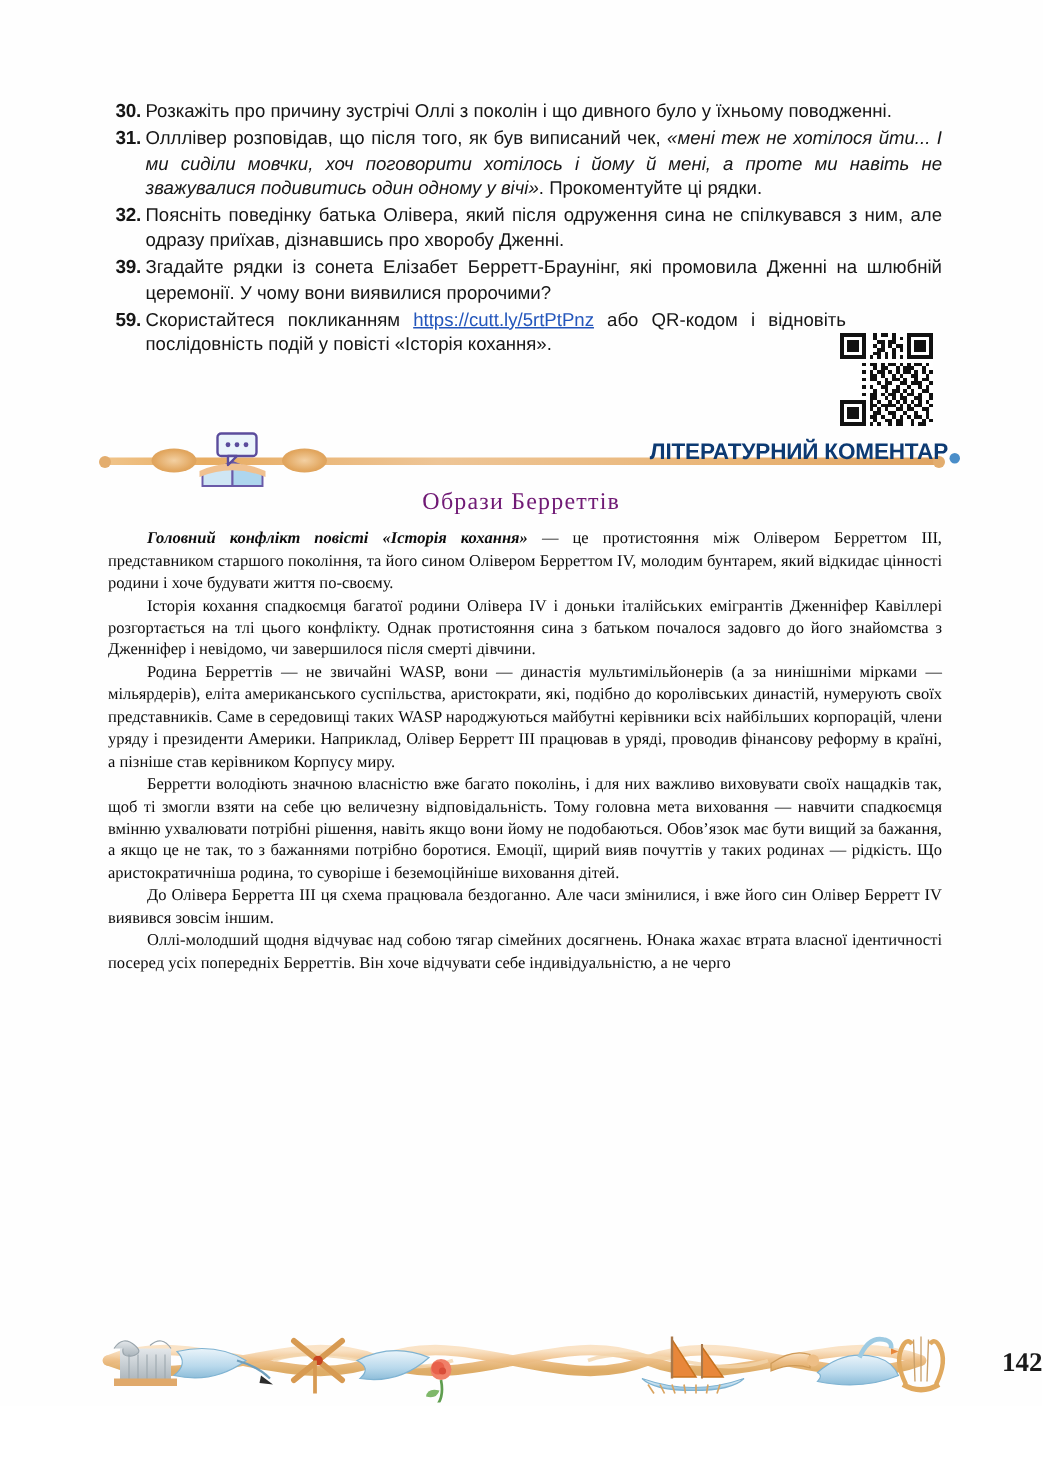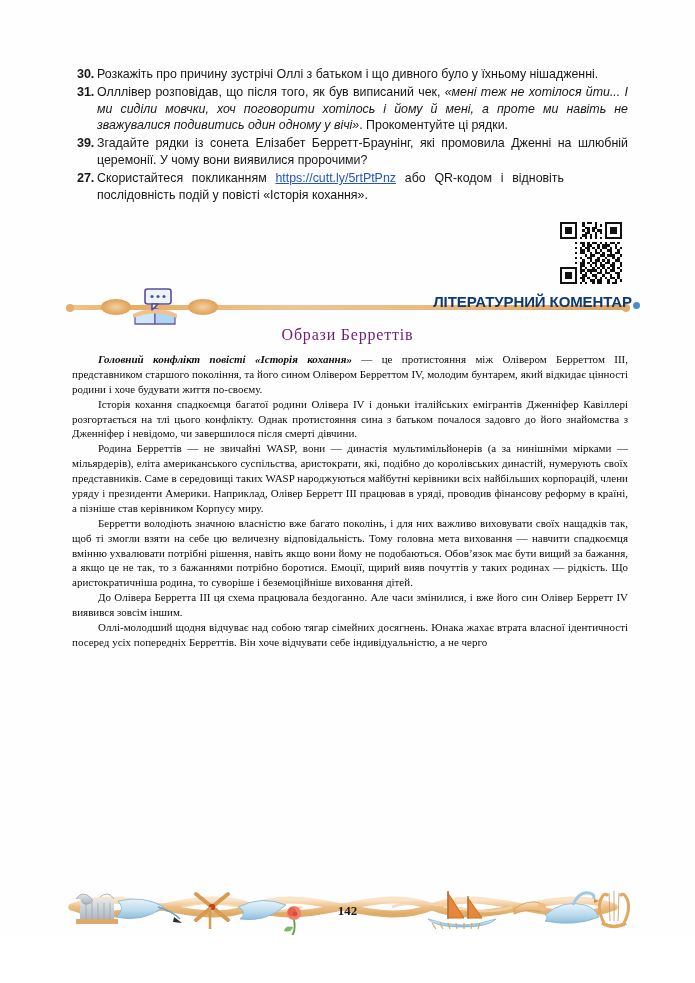--- a/index.html
+++ b/index.html
@@ -197,52 +197,56 @@
     left: 62px;
     bottom: 2px;
     width: 572px;
     height: 58px;
   }
   .page-no {
     position: absolute;
     left: 0;
     bottom: 18px;
     width: 695px;
-    text-align: center;
+    text-align: right;
     font-family: "Liberation Serif", "DejaVu Serif", serif;
     font-weight: bold;
-    font-size: 13px;
+    font-size: 18px;
     color: #1a1a1a;
   }
 </style>
 </head>
 <body>
 
 <div class="page">
 
   <div class="questions">
 
     <div class="q-item">
       <span class="q-num">30.</span>
-      <span class="q-body">Розкажіть про причину зустрічі Оллі з батьком і що дивного було у їхньому ніша­дженні.</span>
+      <span class="q-body">Розкажіть про причину зустрічі Оллі з поколін і що дивного було у їхньому пово­дженні.</span>
     </div>
 
     <div class="q-item">
       <span class="q-num">31.</span>
       <span class="q-body">Олллівер розповідав, що після того, як був виписаний чек, <i>«мені теж не хотілося йти... І ми сиділи мовчки, хоч поговорити хотілось і йому й мені, а проте ми на­віть не зважувалися подивитись один одному у вічі»</i>. Прокоментуйте ці рядки.</span>
     </div>
 
+    <div class="q-item">
+      <span class="q-num">32.</span>
+      <span class="q-body">Поясніть поведінку батька Олівера, який після одруження сина не спілкувався з ним, але одразу приїхав, дізнавшись про хворобу Дженні.</span>
+    </div>
 
     <div class="q-item q-wide">
       <span class="q-num">39.</span>
       <span class="q-body">Згадайте рядки із сонета Елізабет Берретт-Браунінг, які промовила Дженні на шлюбній церемонії. У чому вони виявилися пророчими?</span>
     </div>
 
     <div class="q-item" style="width:492px;">
-      <span class="q-num">27.</span>
+      <span class="q-num">59.</span>
       <span class="q-body">Скористайтеся покликанням <a class="q-link" href="#">https://cutt.ly/5rtPtPnz</a> або QR-кодом і від­новіть послідовність подій у повісті «Історія кохання».</span>
     </div>
 
     <div class="qr-wrap">
       <svg class="qr" viewBox="0 0 25 25" shape-rendering="crispEdges">
         <rect width="25" height="25" fill="#ffffff"></rect>
         <g fill="#111111">
 
           <rect x="0" y="0" width="7" height="1"></rect>
             <rect x="0" y="6" width="7" height="1"></rect>

